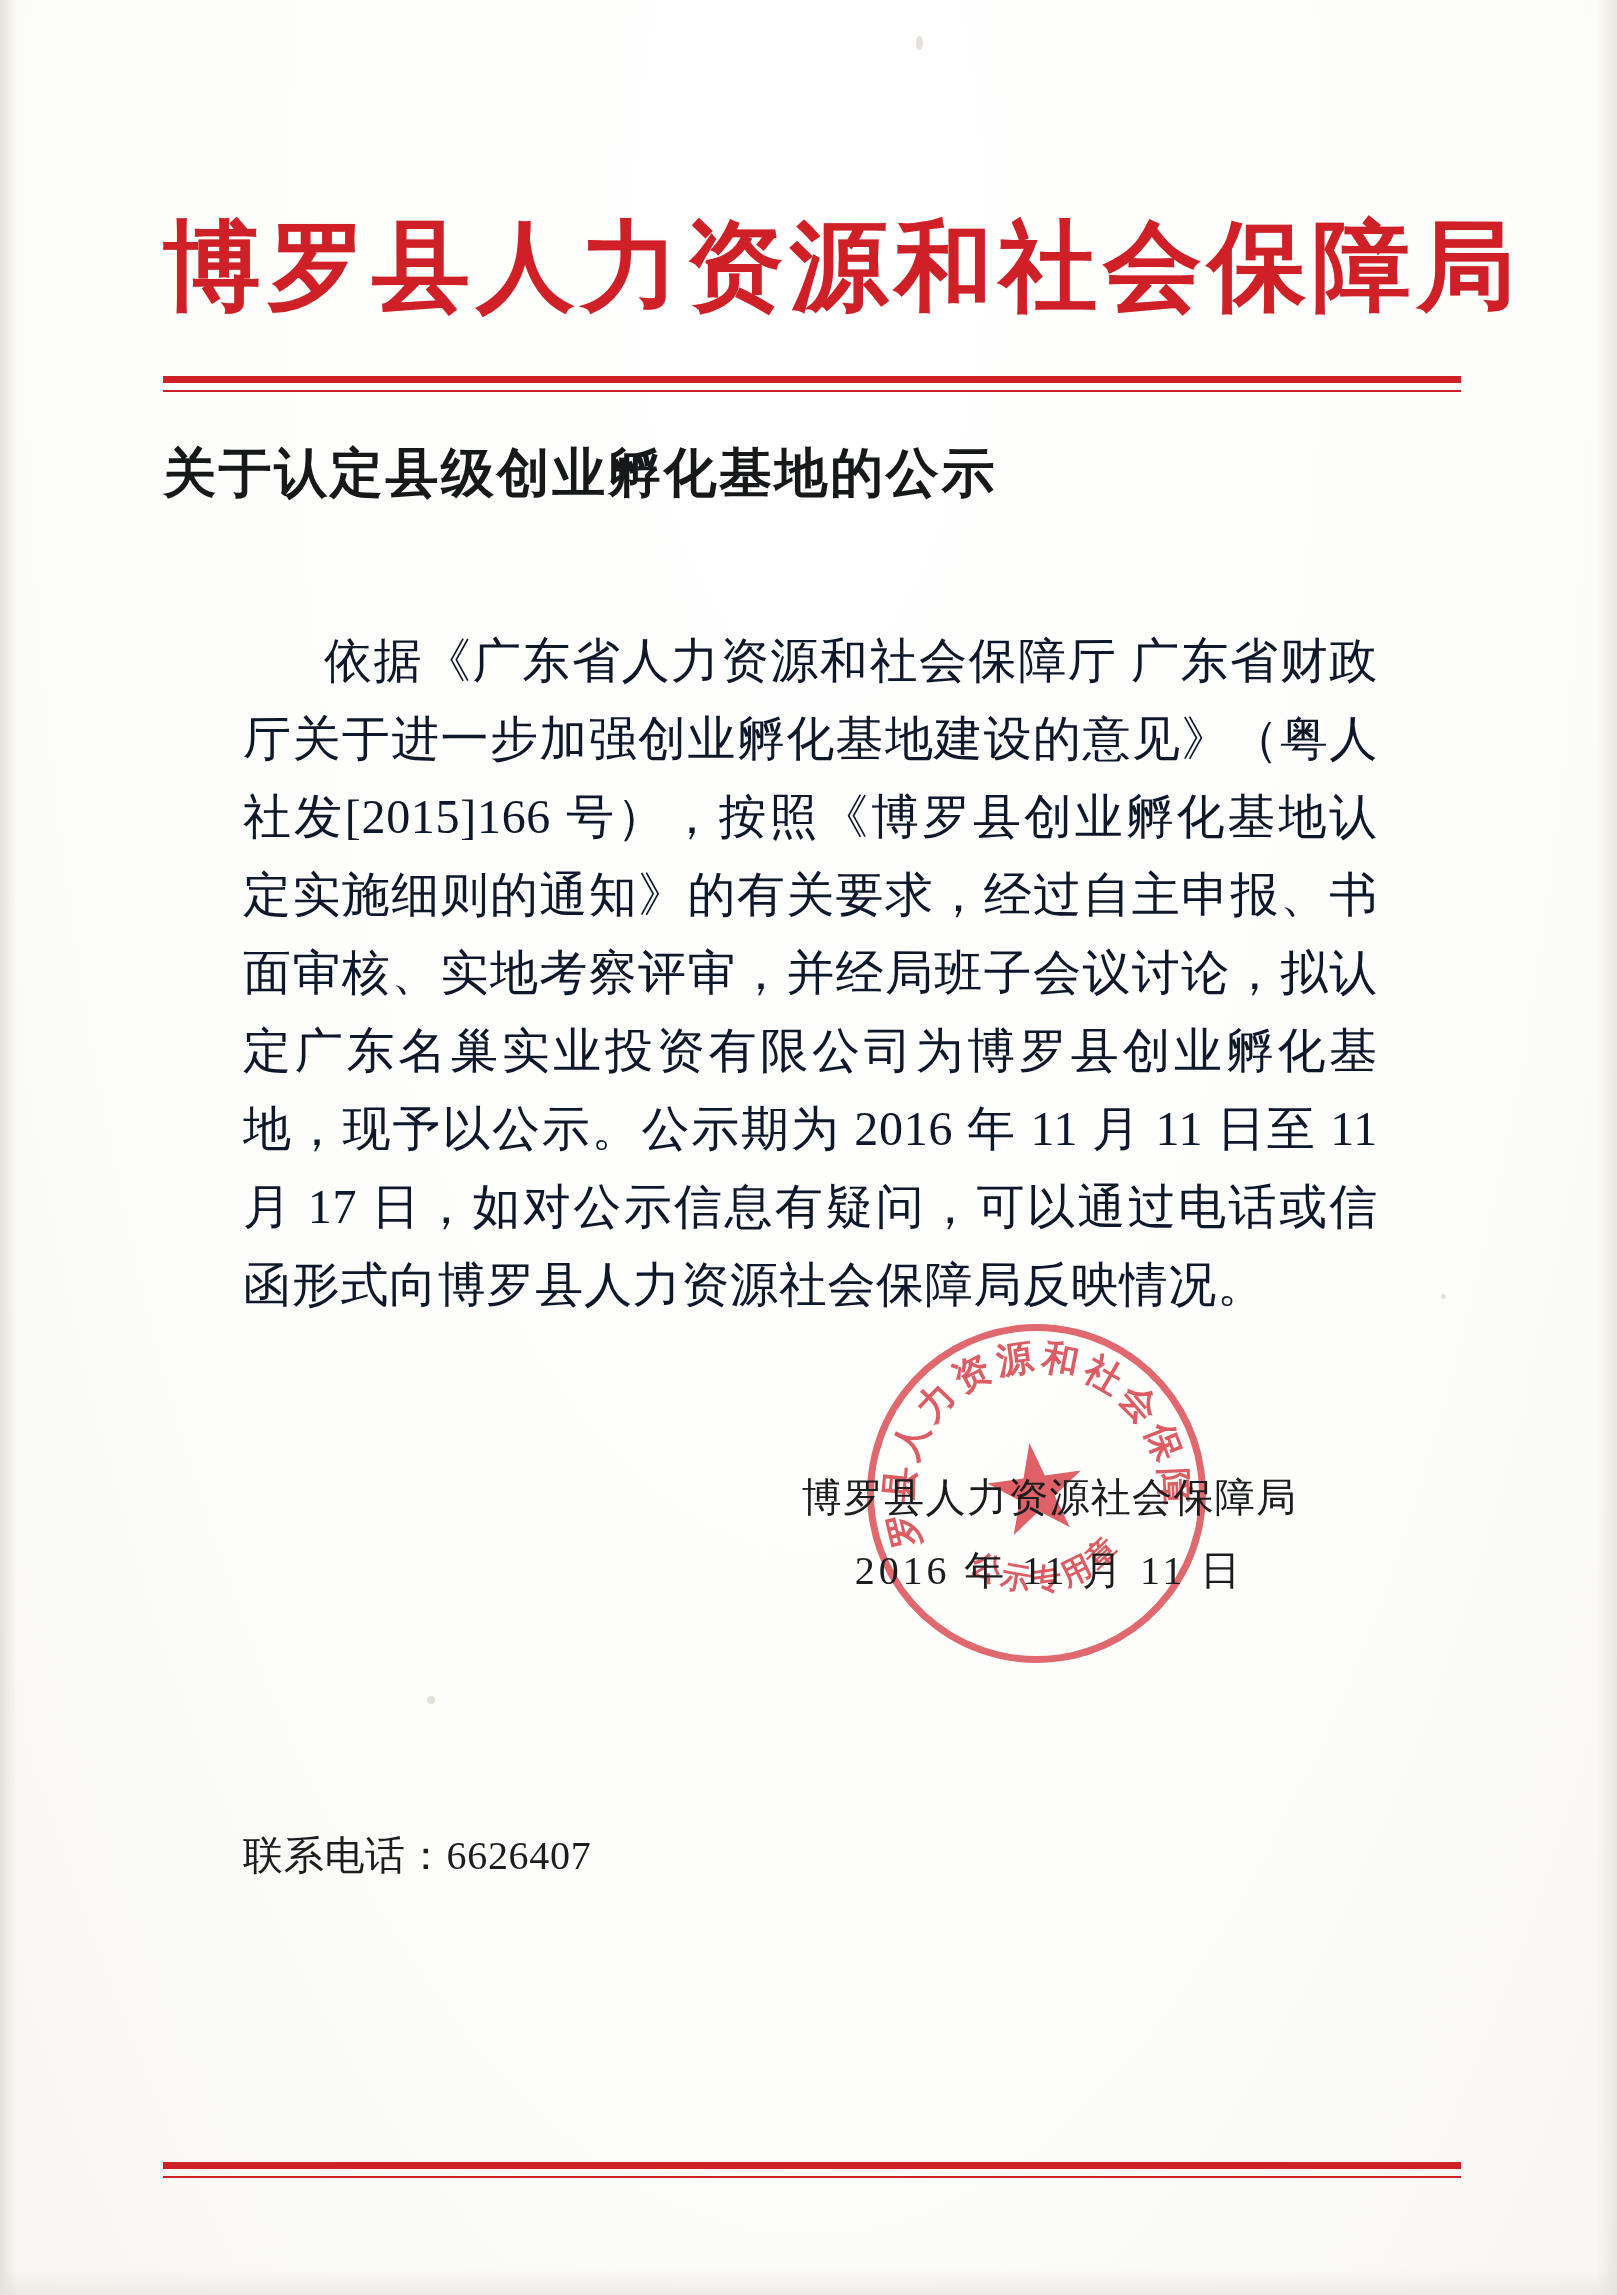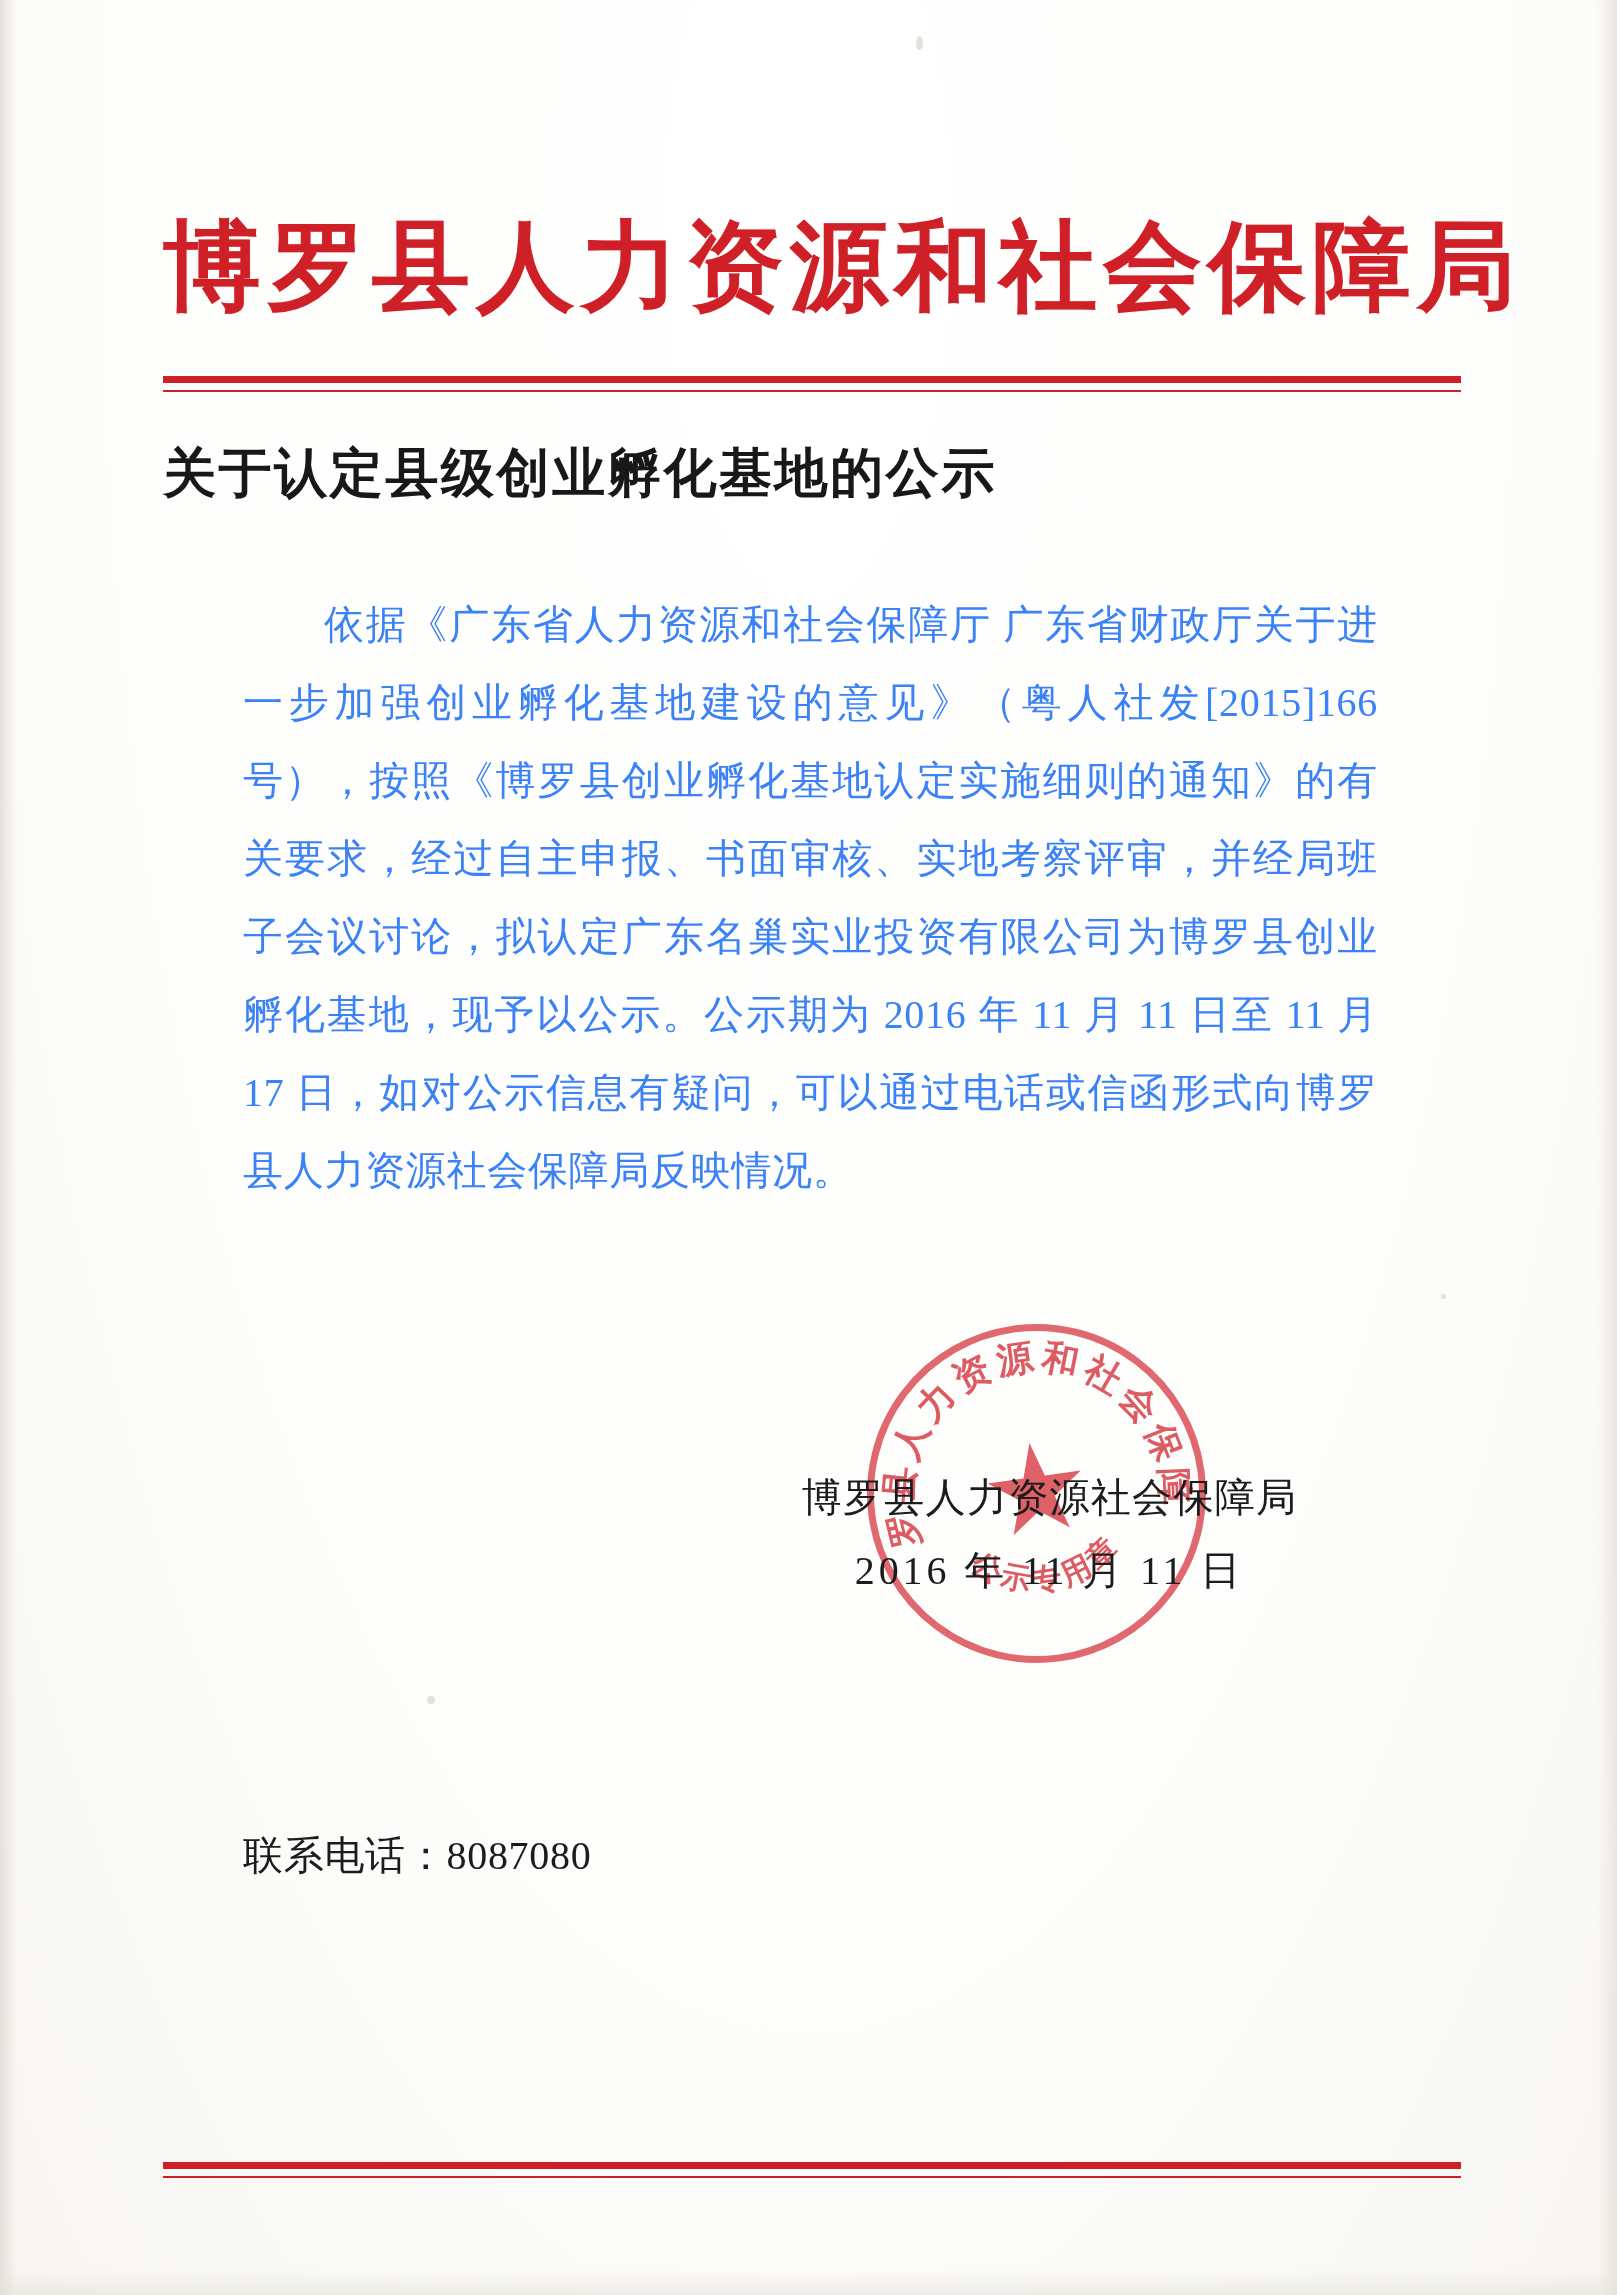--- a/index.html
+++ b/index.html
@@ -105,25 +105,25 @@
     font-size: 53px;
     letter-spacing: 2.6px;
     color: #16181a;
     white-space: nowrap;
   }
 
   
   .body-block {
     position: absolute;
     left: 243px;
-    top: 586px;
+    top: 622px;
     width: 1135px;
-    font-size: 40px;
+    font-size: 48px;
     line-height: 78px;
-    color: #3b82f6;
+    color: #0f172a;
     text-align: justify;
     text-justify: inter-ideograph;
     letter-spacing: 0.7px;
   }
   .body-block p {
     margin: 0;
     text-indent: 81px;
   }
 
   
@@ -246,21 +246,21 @@
       </text>
     </svg>
   </div>
 
   <div class="signature">
     <div>博罗县人力资源社会保障局</div>
     <div class="sig-date">2016 年 11 月 11 日</div>
   </div>
 
   <div class="contacts">
-    <div>联系电话：8087080</div>
+    <div>联系电话：6626407</div>
   </div>
 
   <div class="rule-double" id="bottom-rule">
     <div class="thick"></div>
     <div class="gap"></div>
     <div class="thin"></div>
   </div>
 
 </div>
 

